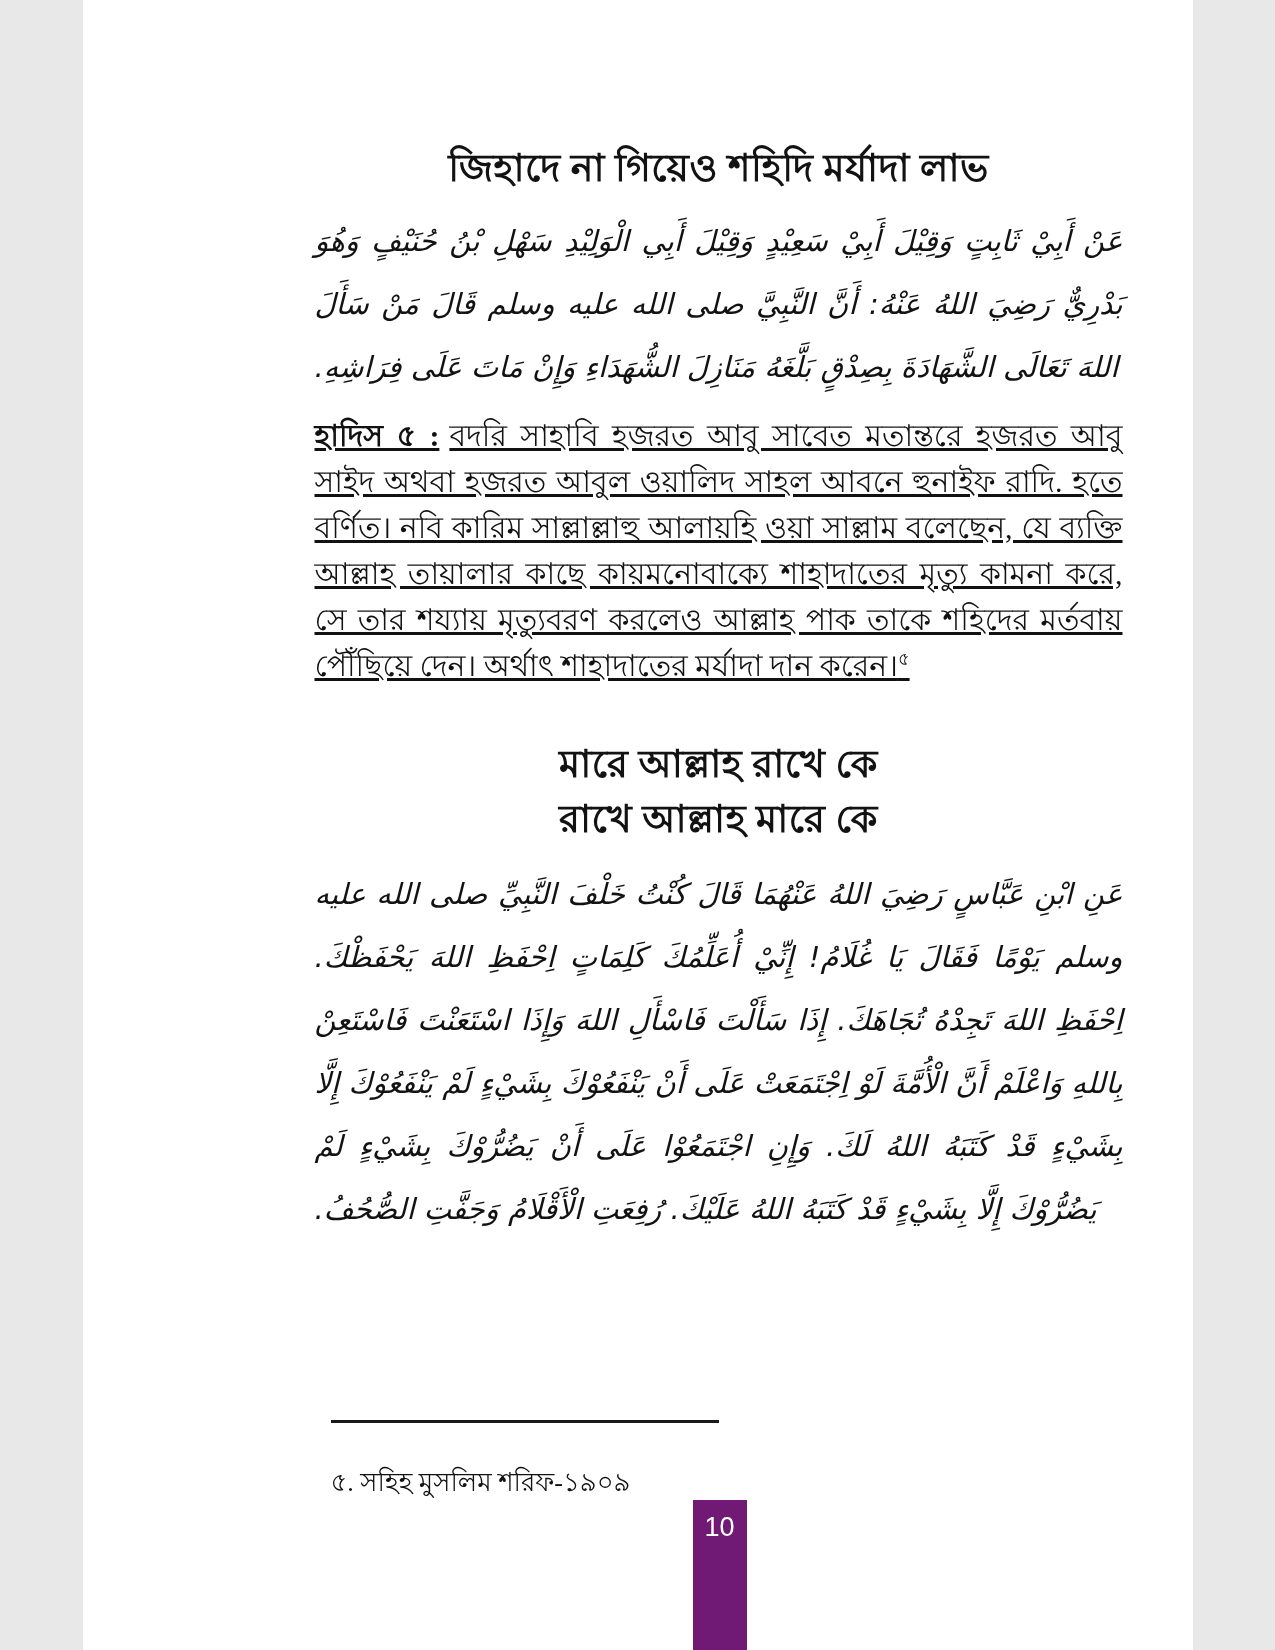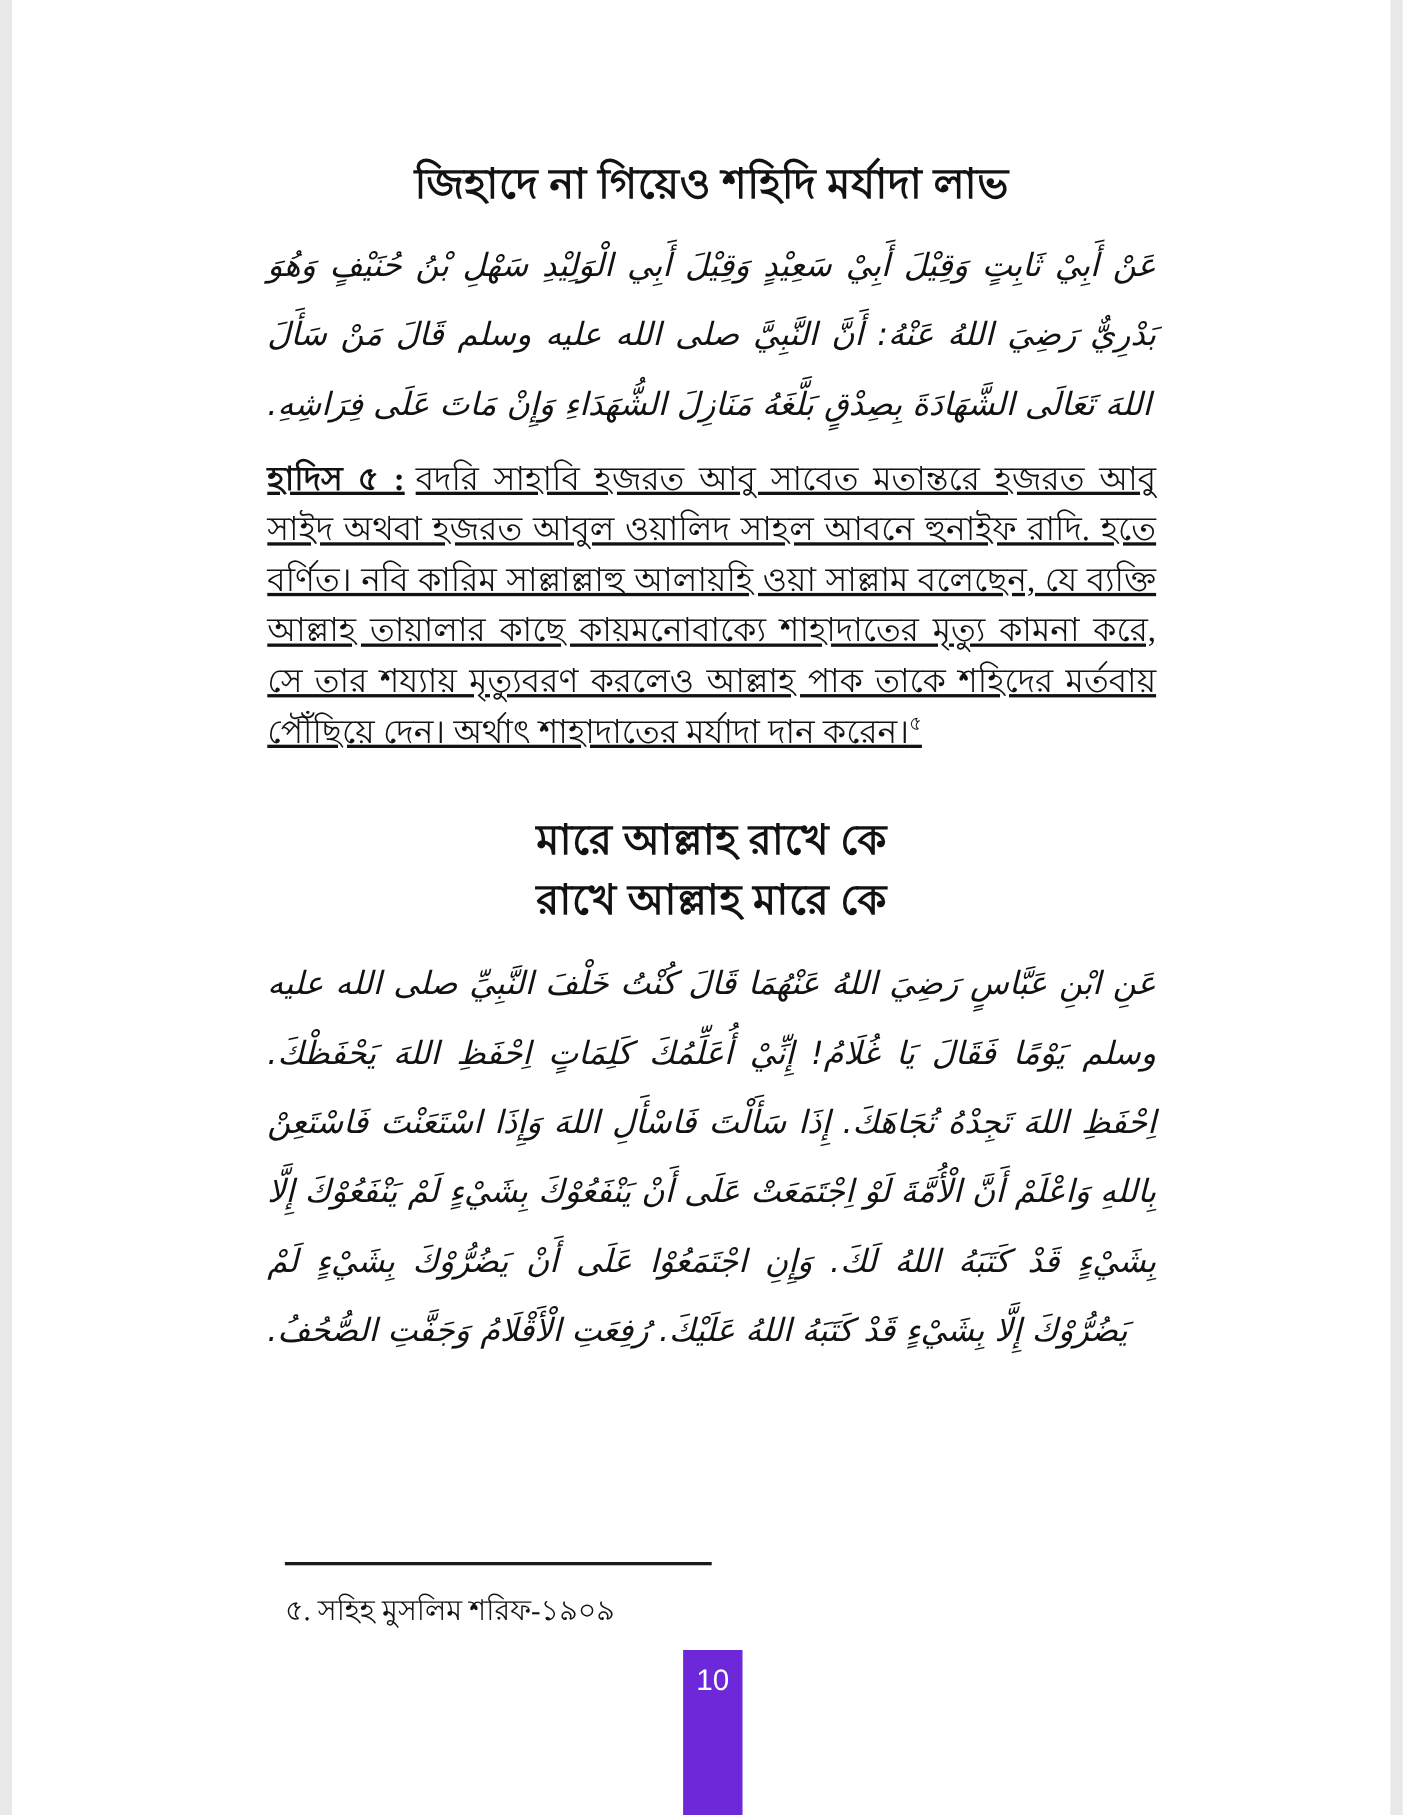--- a/index.html
+++ b/index.html
@@ -1,19 +1,19 @@
 <!DOCTYPE html>
 <html><head>
 <meta charset="utf-8">
 <style>
   * { margin: 0; padding: 0; box-sizing: border-box; }
   html, body { background: #e8e8e8; }
   .page {
     position: relative;
-    width: 1253px;
+    width: 1110px;
     height: 1650px;
     margin: 0 auto;
     background: #ffffff;
     overflow: hidden;
     font-family: "Liberation Serif", "DejaVu Serif", serif;
     color: #121212;
   }
   .content {
     position: absolute;
     left: 232px;
@@ -53,21 +53,21 @@
     left: 248px;
     top: 1420px;
     width: 600px;
   }
   .footnote-rule {
     width: 388px;
     height: 3px;
     background: #1a1a1a;
   }
   .footnote-text {
-    margin-top: 26px;
+    margin-top: 44px;
     font-size: 26px;
     line-height: 32px;
   }
   .page-number-tab {
     position: absolute;
     left: 610px;
     top: 1500px;
     width: 54px;
     height: 150px;
     text-align: center;
@@ -97,17 +97,17 @@
     <div class="arabic-block">عَنِ ابْنِ عَبَّاسٍ رَضِيَ اللهُ عَنْهُمَا قَالَ كُنْتُ خَلْفَ النَّبِيِّ صلى الله عليه وسلم يَوْمًا فَقَالَ يَا غُلَامُ! إِنِّيْ أُعَلِّمُكَ كَلِمَاتٍ اِحْفَظِ اللهَ يَحْفَظْكَ. اِحْفَظِ اللهَ تَجِدْهُ تُجَاهَكَ. إِذَا سَأَلْتَ فَاسْأَلِ اللهَ وَإِذَا اسْتَعَنْتَ فَاسْتَعِنْ بِاللهِ وَاعْلَمْ أَنَّ الْأُمَّةَ لَوْ اِجْتَمَعَتْ عَلَى أَنْ يَنْفَعُوْكَ بِشَيْءٍ لَمْ يَنْفَعُوْكَ إِلَّا بِشَيْءٍ قَدْ كَتَبَهُ اللهُ لَكَ. وَإِنِ اجْتَمَعُوْا عَلَى أَنْ يَضُرُّوْكَ بِشَيْءٍ لَمْ يَضُرُّوْكَ إِلَّا بِشَيْءٍ قَدْ كَتَبَهُ اللهُ عَلَيْكَ. رُفِعَتِ الْأَقْلَامُ وَجَفَّتِ الصُّحُفُ.</div>
 
 
   </div>
 
   <div class="footnote-area">
     <div class="footnote-rule"></div>
     <div class="footnote-text">৫. সহিহ মুসলিম শরিফ-১৯০৯</div>
   </div>
 
-  <div class="page-number-tab" style="background: #6d28d9;">
+  <div class="page-number-tab" style="background: #701a75;">
     <span style="color: rgb(255, 255, 255);">10</span>
   </div>
 
 </div>
 
 </body></html>

